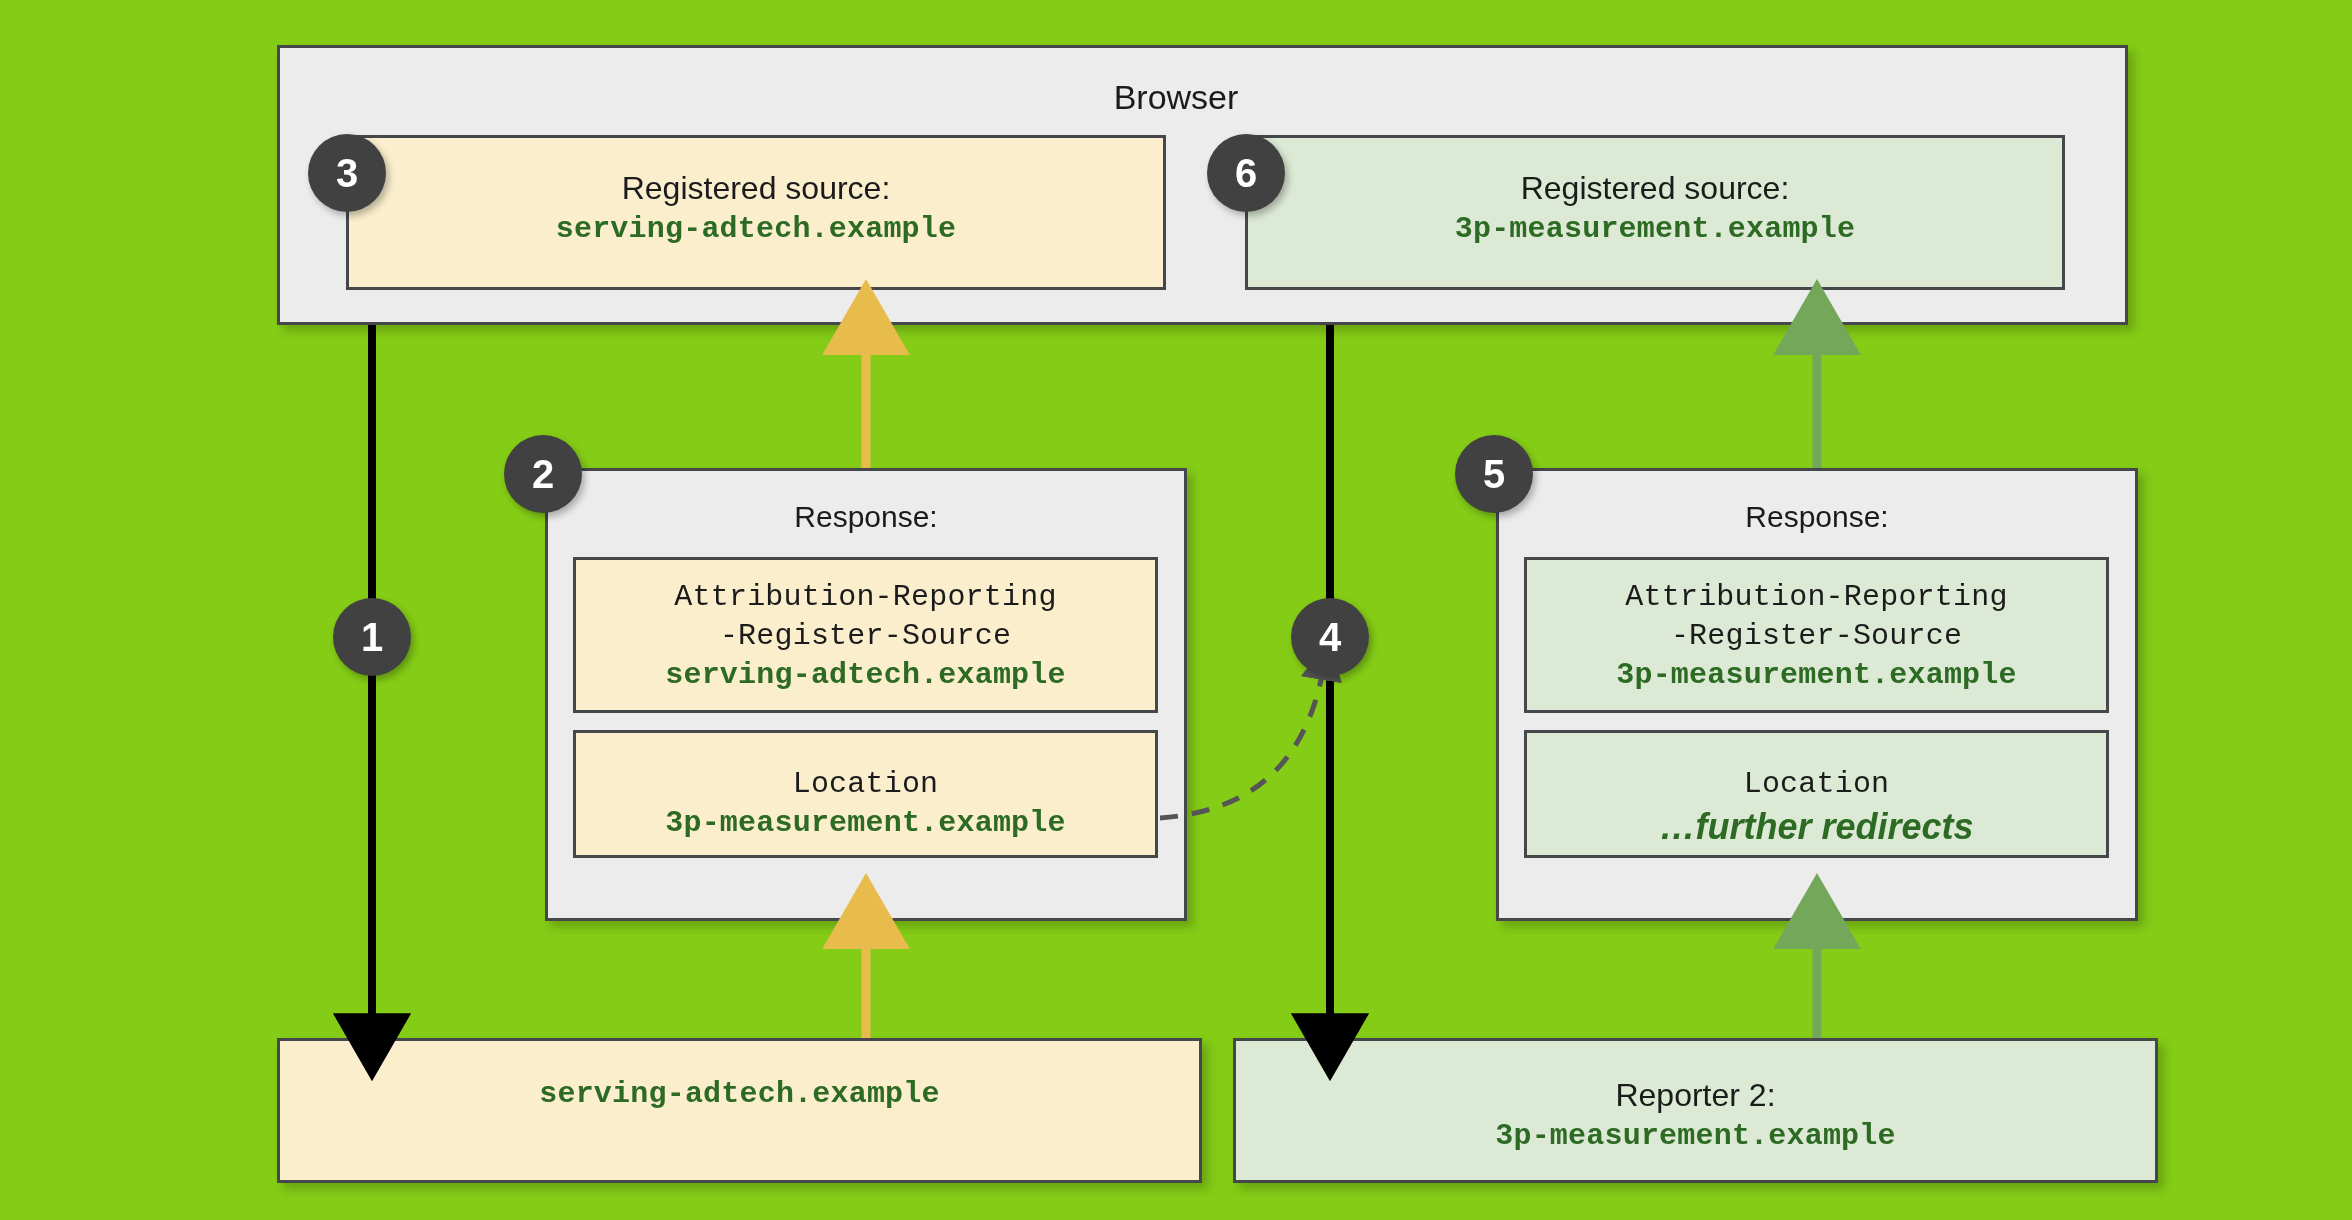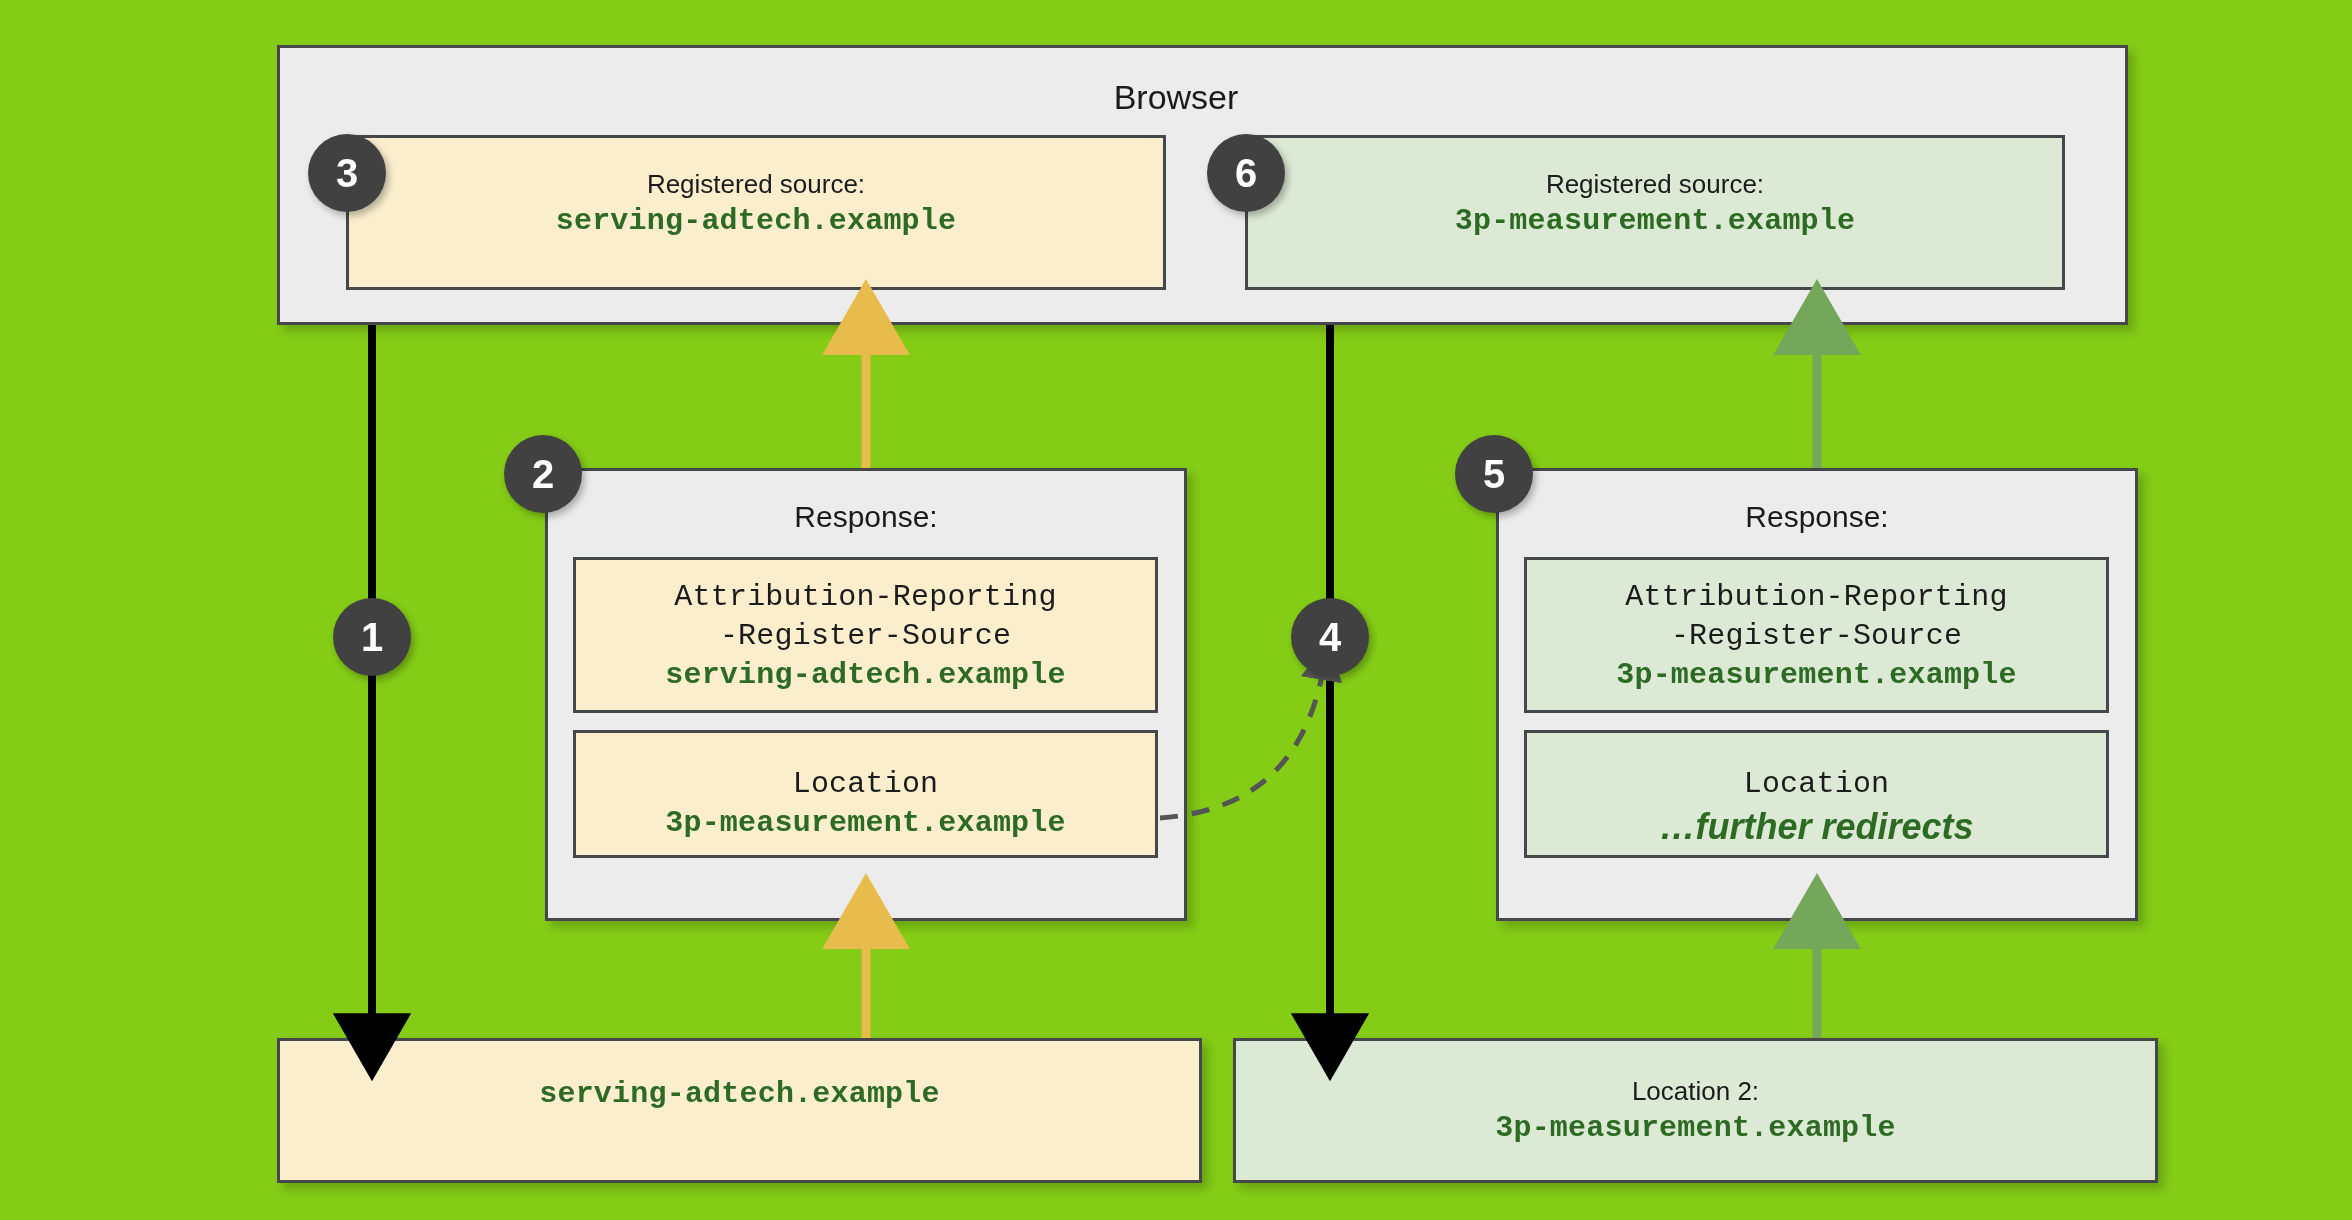--- a/index.html
+++ b/index.html
@@ -39,21 +39,21 @@
   .label-stack {
     position: absolute;
     left: 0; right: 0;
     text-align: center;
     line-height: 1.30;
     pointer-events: none;
   }
   .t-sans {
     font-family: "Liberation Sans", sans-serif;
     color: #1b1b1b;
-    font-size: 26px;
+    font-size: 32px;
     display: block;
   }
   .t-mono {
     font-family: "Liberation Mono", monospace;
     color: #2d6b24;
     font-weight: bold;
     font-size: 30px;
     display: block;
     letter-spacing: 0.2px;
   }
@@ -181,21 +181,21 @@
 
   <div class="badge" style="left:1455px; top:435px;">5</div>
 
   <div class="box fill-yellow" style="left:277px; top:1038px; width:925px; height:145px;"></div>
   <div class="label-stack" style="left:277px; width:925px; top:1075px;">
     <span class="t-mono">serving-adtech.example</span>
   </div>
 
   <div class="box fill-green" style="left:1233px; top:1038px; width:925px; height:145px;"></div>
   <div class="label-stack" style="left:1233px; width:925px; top:1075px;">
-    <span class="t-sans">Location 2:</span>
+    <span class="t-sans">Reporter 2:</span>
     <span class="t-mono">3p-measurement.example</span>
   </div>
 
   <svg id="wires" viewBox="0 0 2352 1220">
     <defs>
       <marker id="ah-black" markerWidth="11" markerHeight="11" refX="2.6" refY="5.5" orient="auto" markerUnits="strokeWidth">
         <path d="M0,0.6 L0,10.4 L8.5,5.5 z" fill="#000000"></path>
       </marker>
       <marker id="ah-yellow" markerWidth="11" markerHeight="11" refX="2.6" refY="5.5" orient="auto" markerUnits="strokeWidth">
         <path d="M0,0.6 L0,10.4 L8.5,5.5 z" fill="#e8bc4c"></path>

